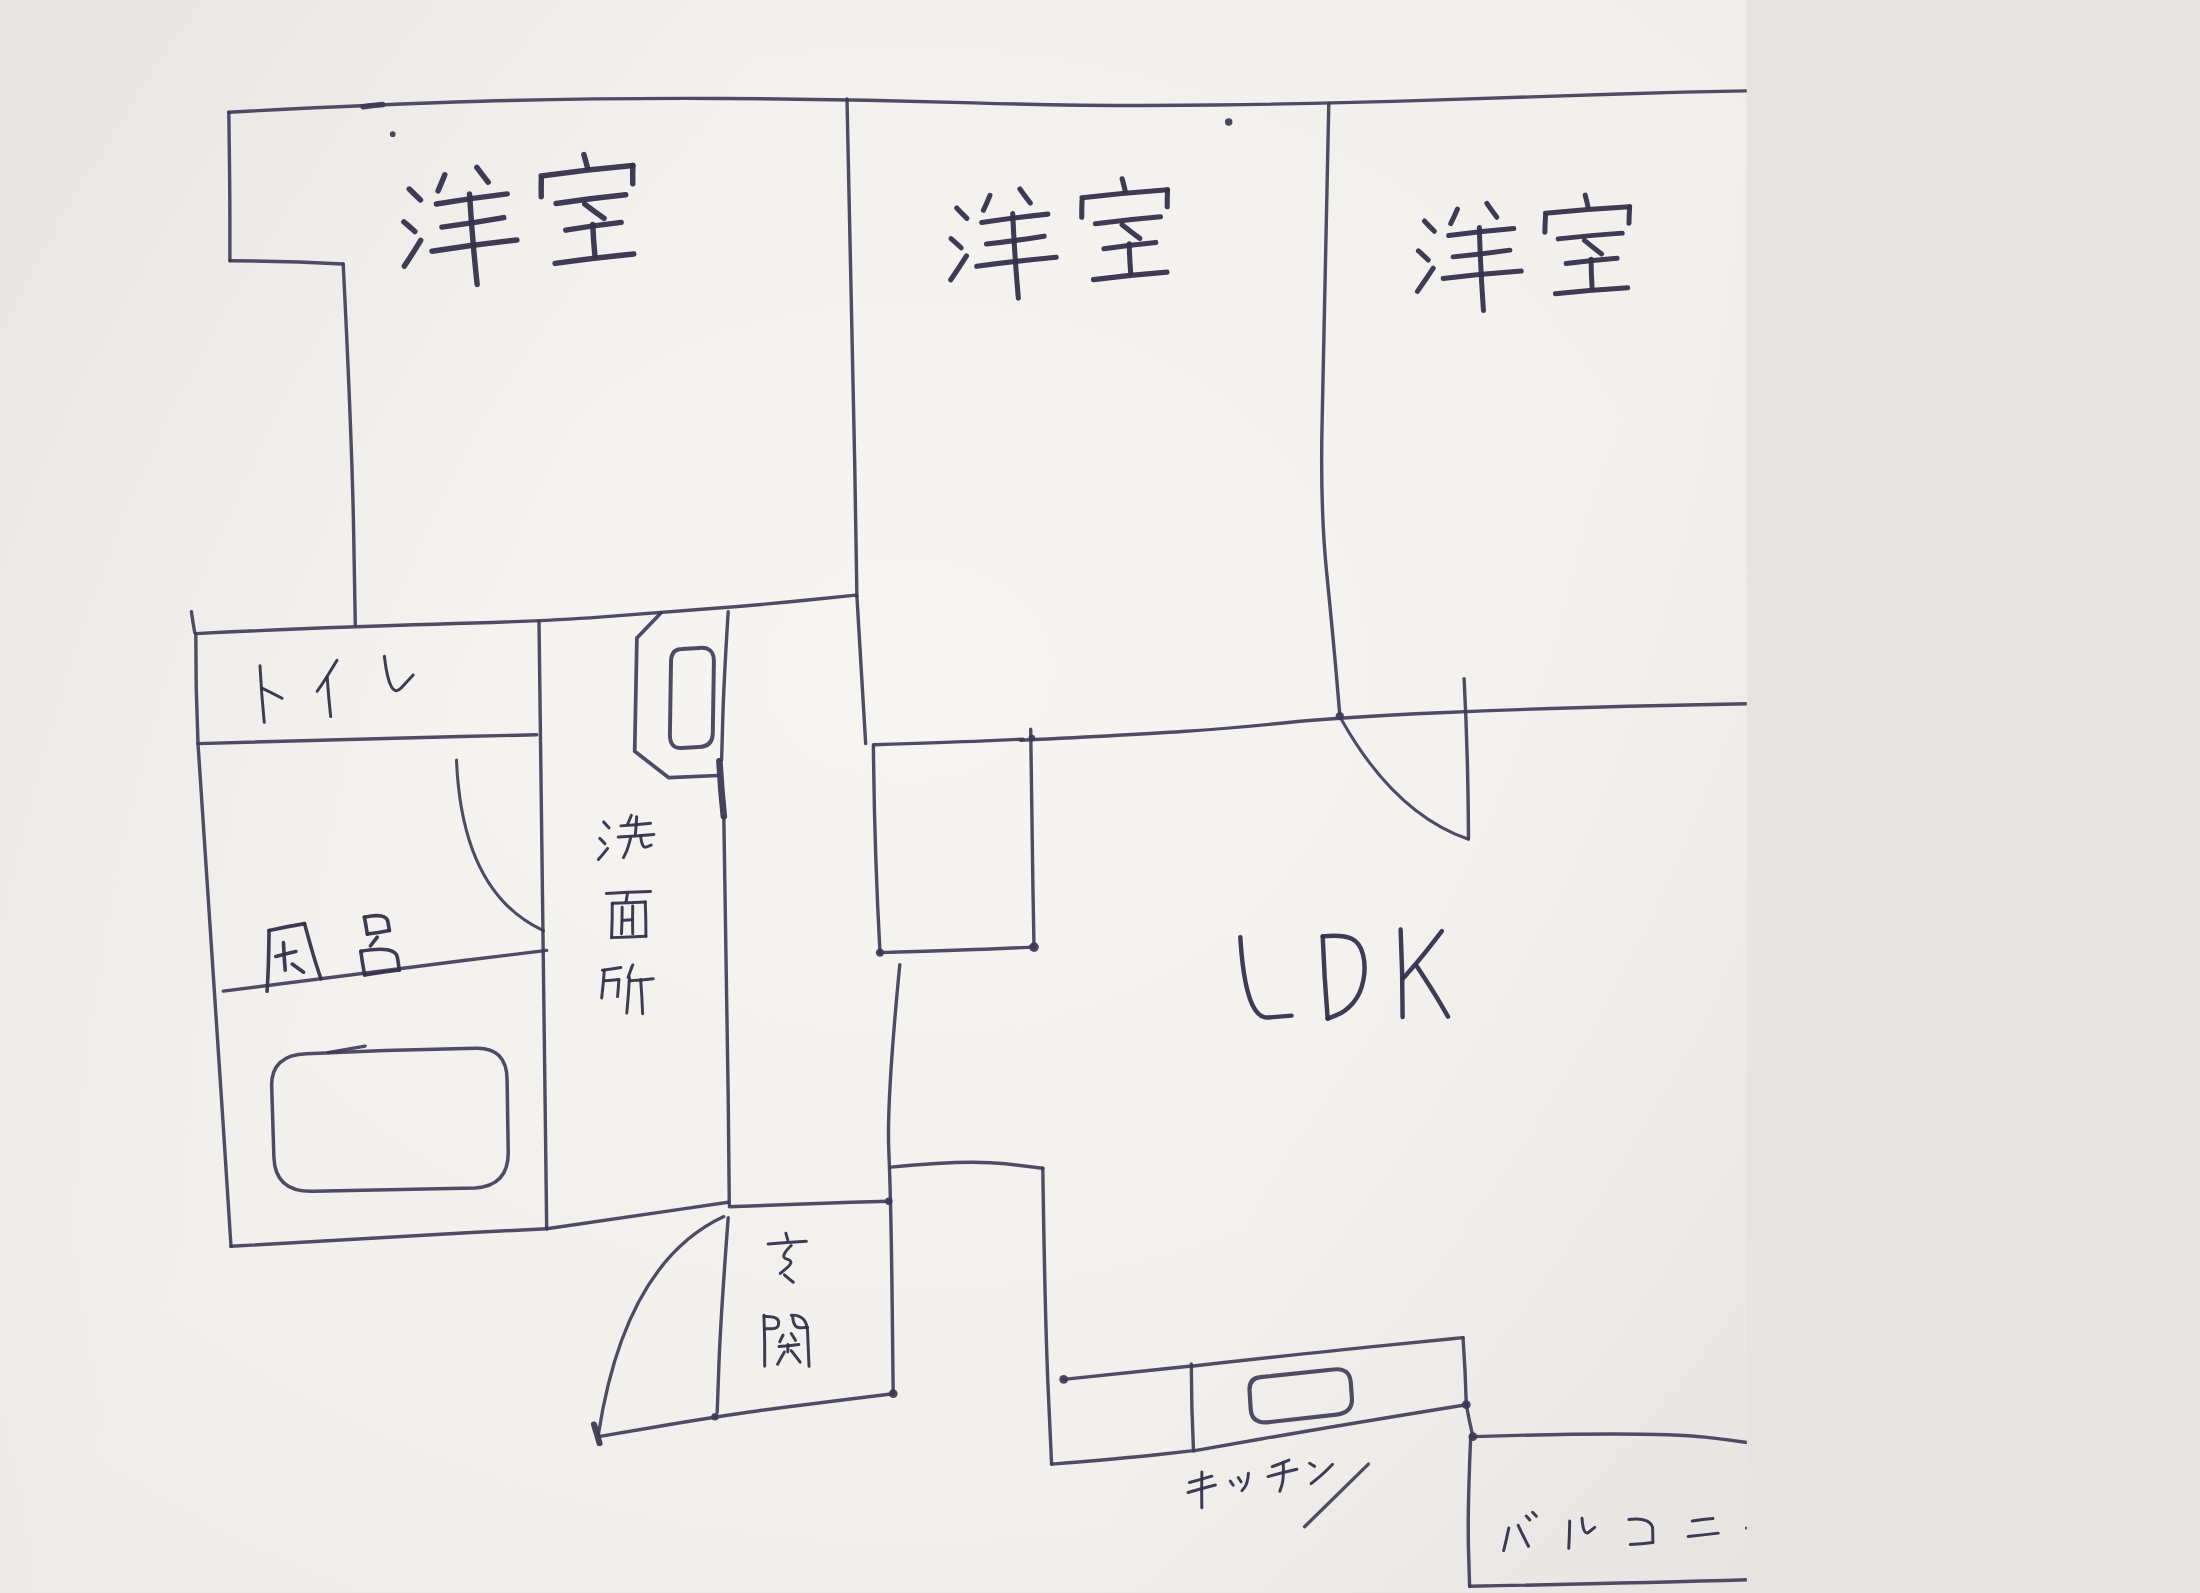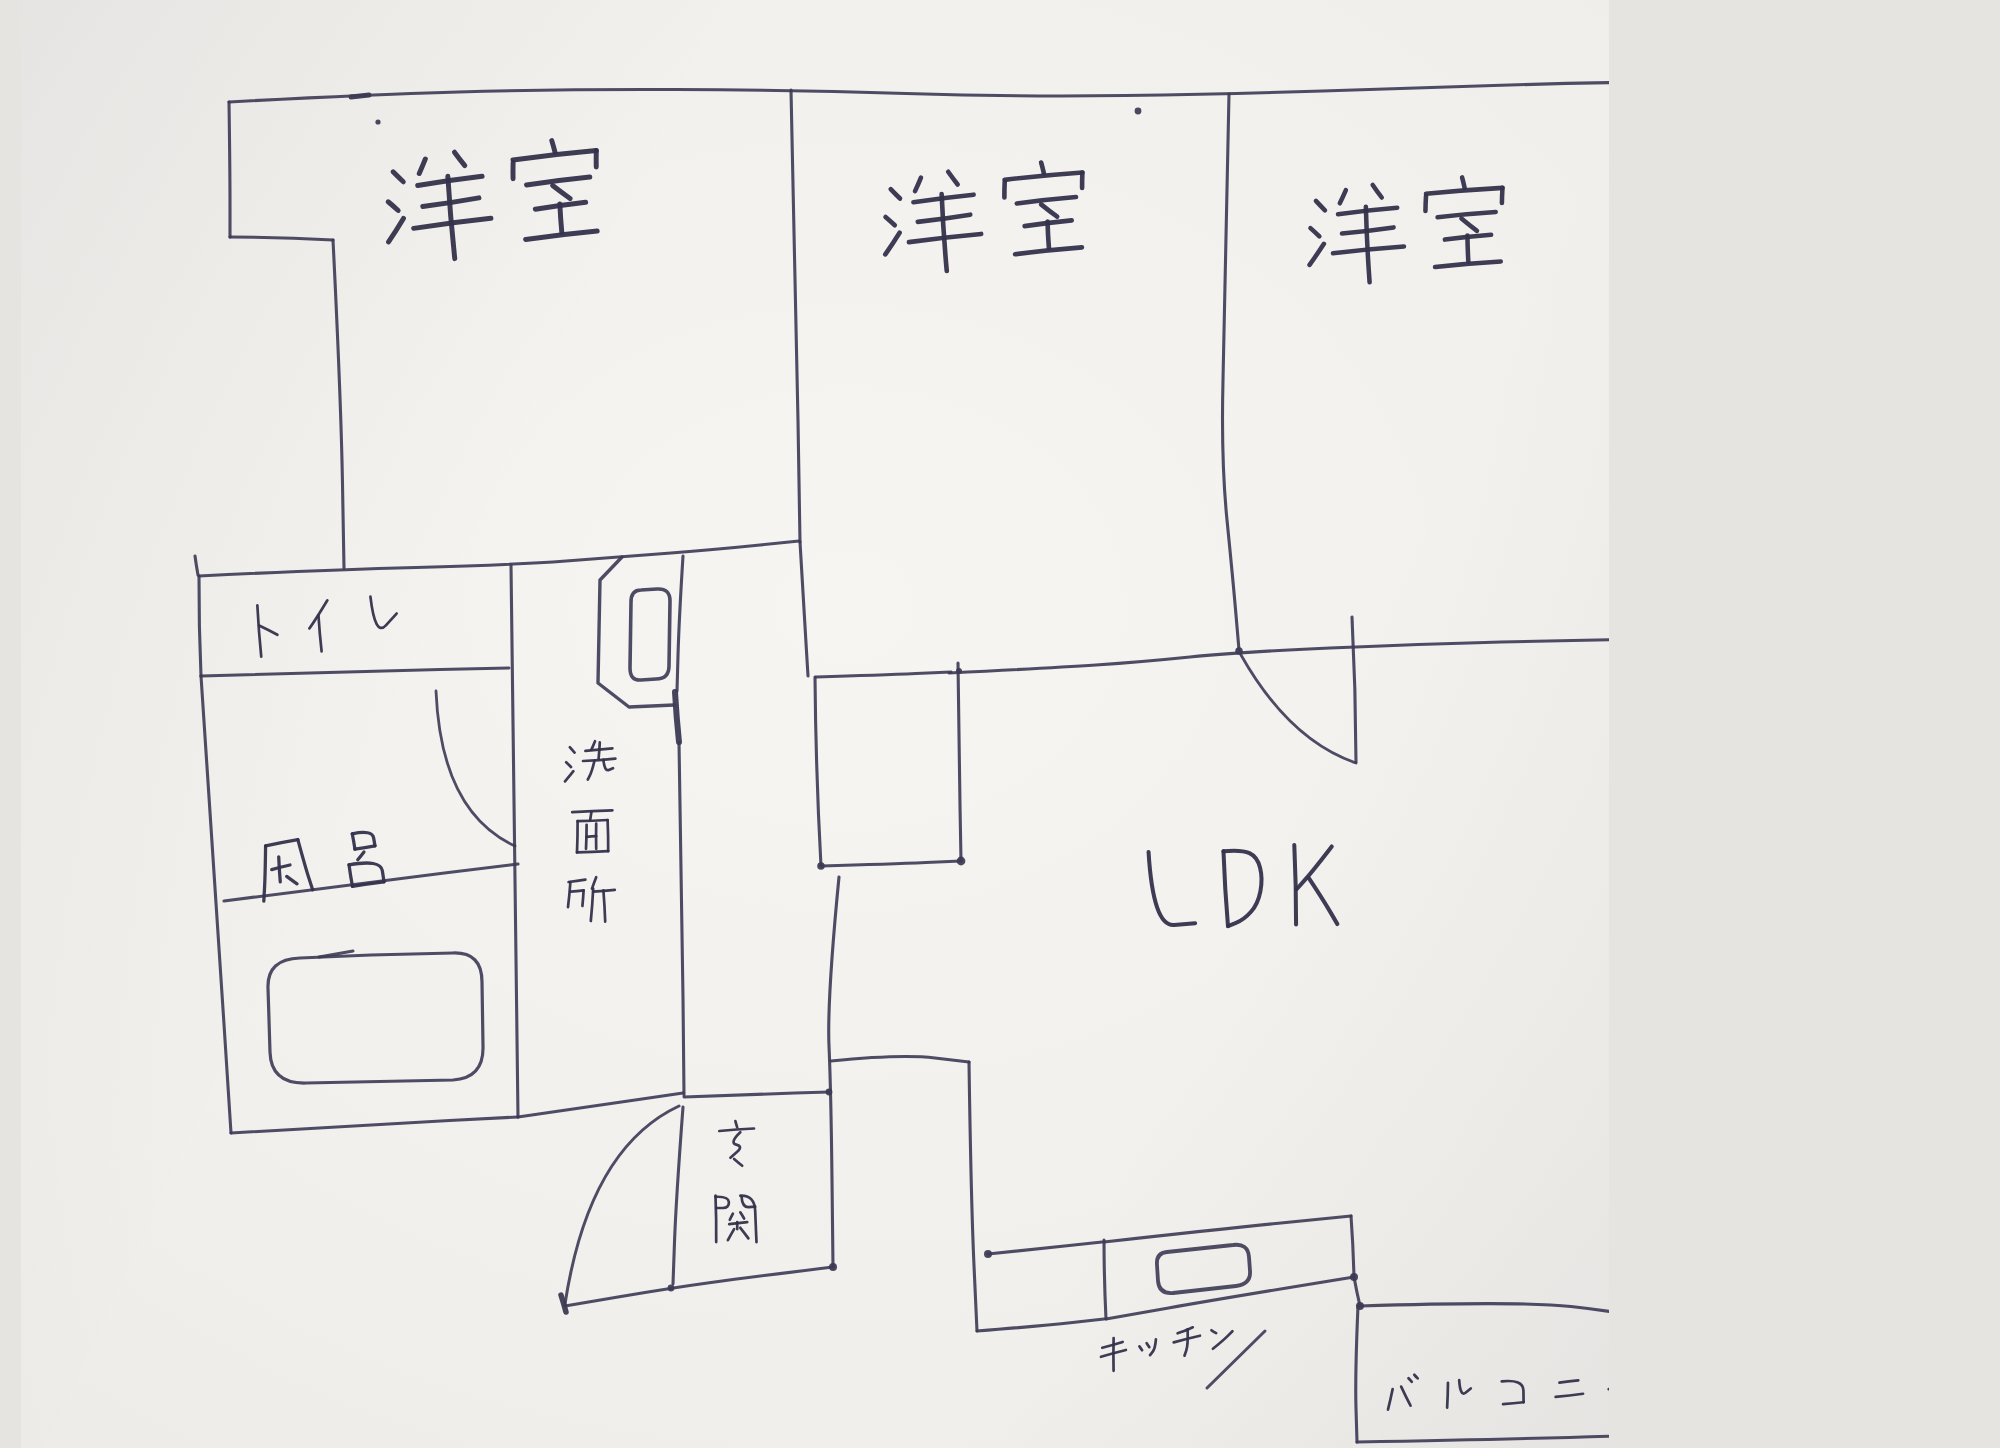--- a/index.html
+++ b/index.html
@@ -5,21 +5,20 @@
   html,body{margin:0;padding:0;background:#e6e4e1;}
   .stage{
     position:relative;
     width:1588px;height:1448px;
     overflow:hidden;
     background:
       linear-gradient(115deg, rgba(82,76,88,0.06), rgba(82,76,88,0) 32%),
       linear-gradient(295deg, rgba(82,76,88,0.05), rgba(82,76,88,0) 28%),
       radial-gradient(120% 105% at 52% 42%, #f7f5f2 0%, #f1efec 52%, #ebe9e6 82%, #e3e1de 100%);
     font-family:Liberation Serif, serif;
-    margin-left:21px;
   }
   .stage svg{position:absolute;inset:0;display:block;}
   .ghost-labels span{
     position:absolute;
     transform:translate(-50%,-50%);
     color:transparent;
     white-space:nowrap;
     pointer-events:none;
     user-select:none;
   }

